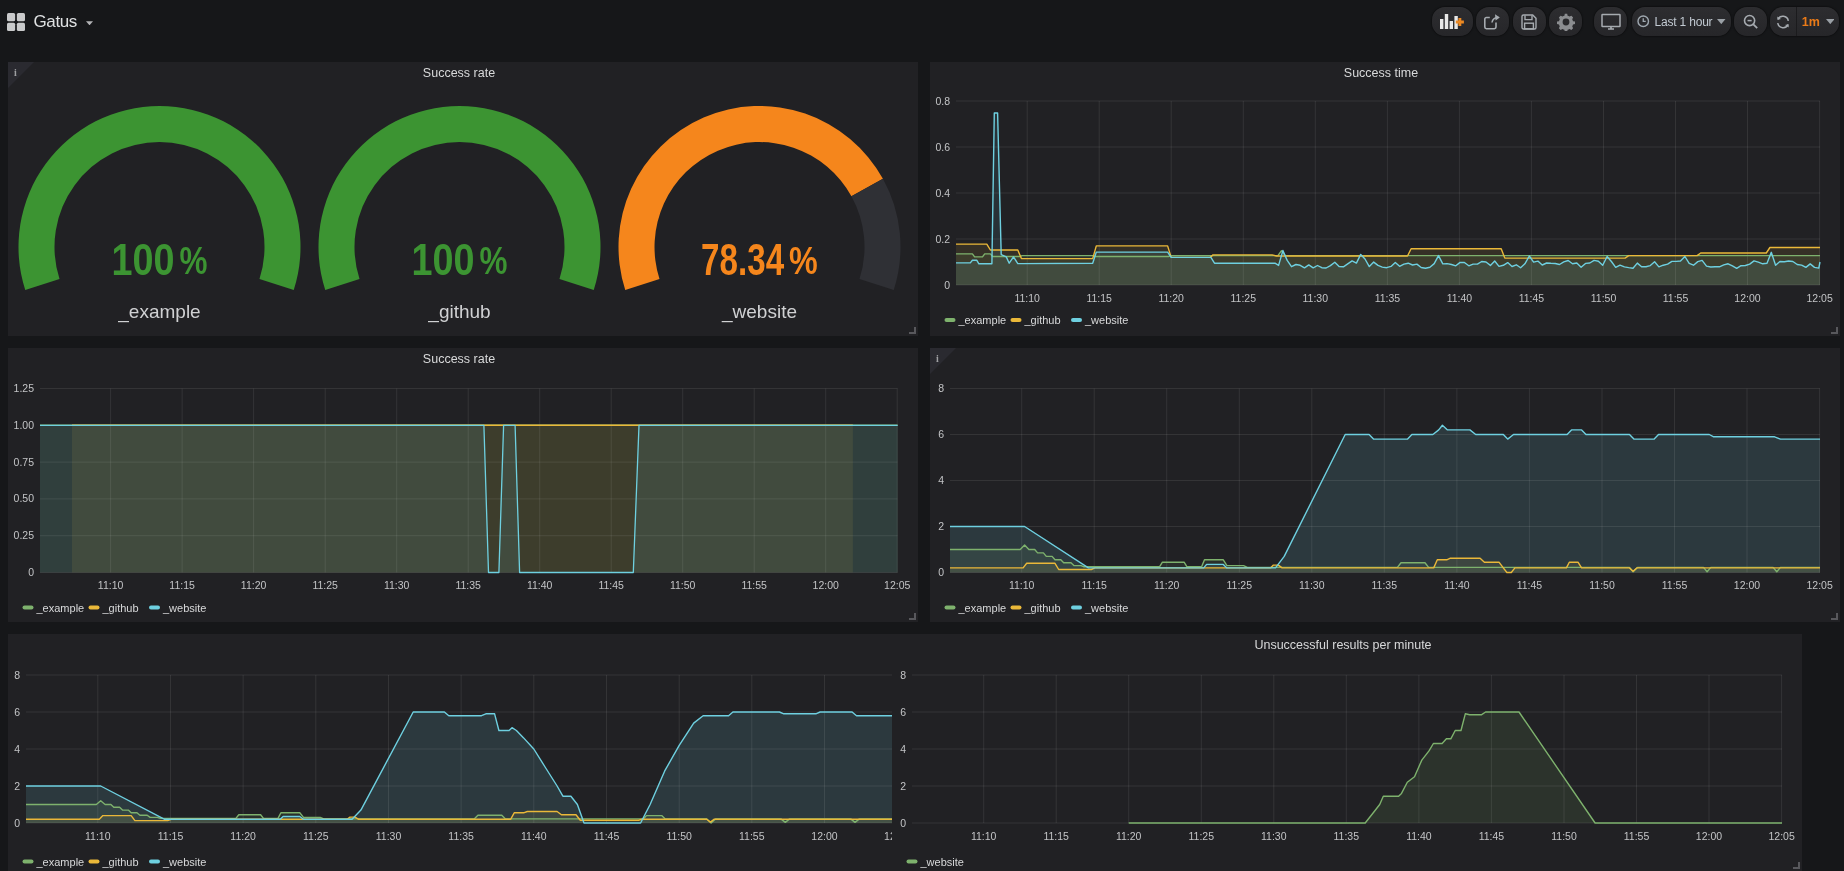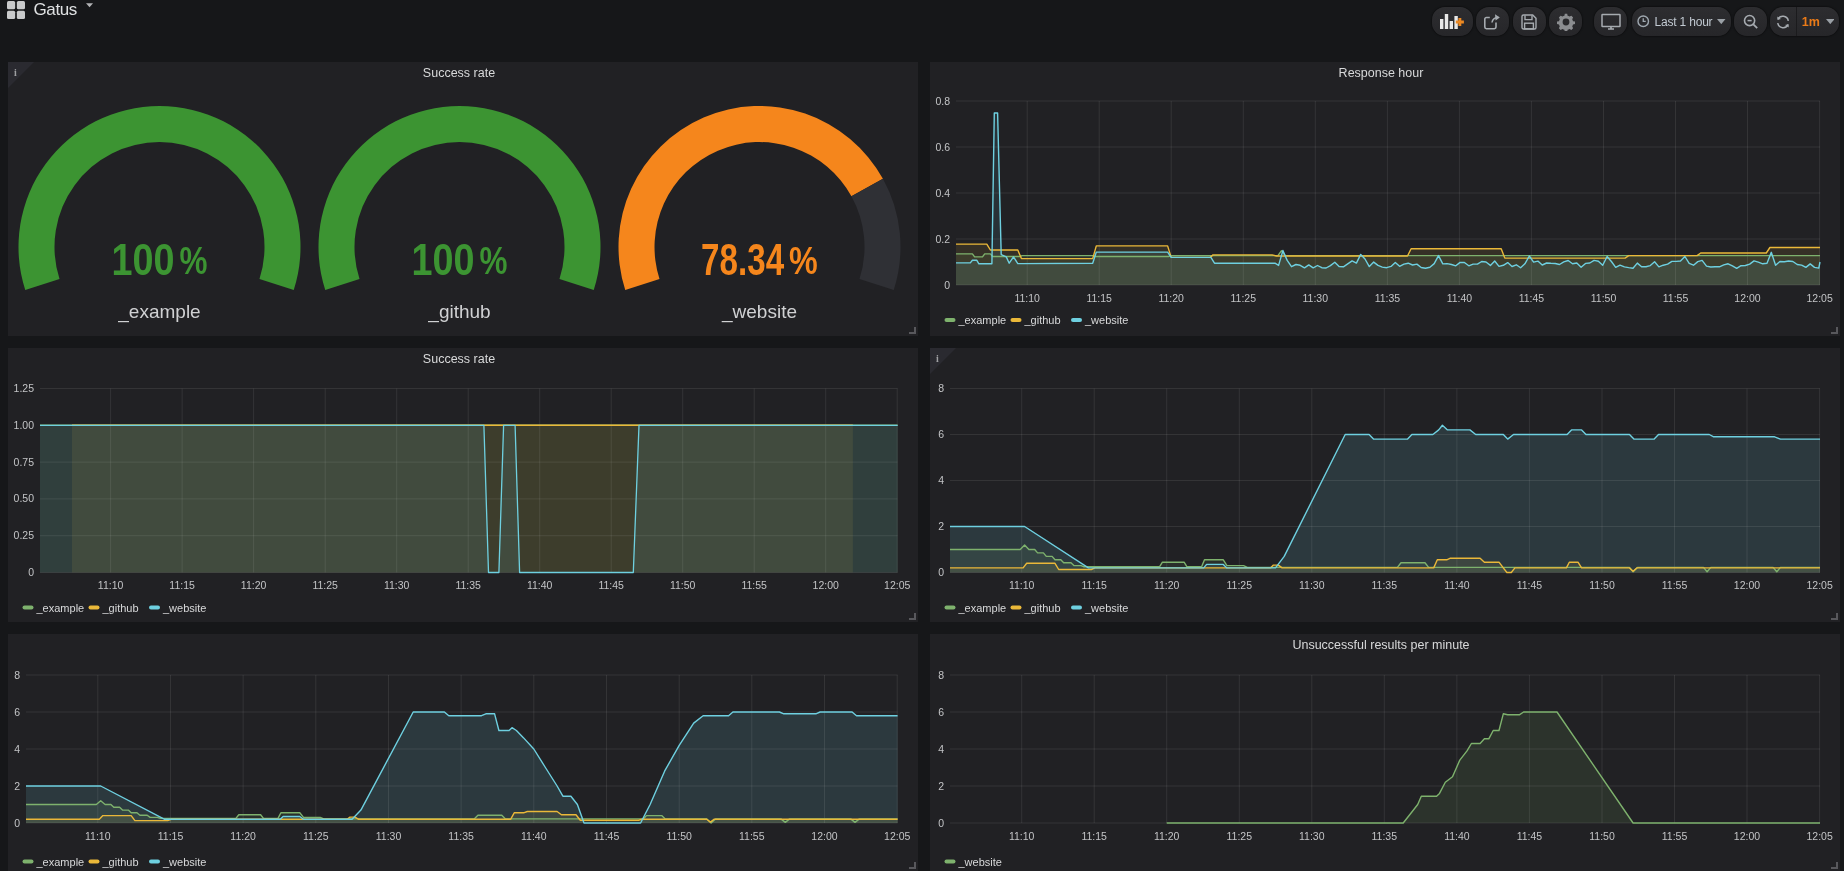--- a/index.html
+++ b/index.html
@@ -1,17 +1,17 @@
 <!DOCTYPE html>
 <html><head><meta charset="utf-8"><style>
 *{margin:0;padding:0;box-sizing:border-box}
 html,body{width:1844px;height:871px;overflow:hidden;background:#161719;
   font-family:"Liberation Sans",sans-serif;}
 #nav{position:absolute;left:0;top:0;width:100%;height:52px;display:flex;align-items:flex-start;justify-content:space-between}
-#navleft{display:flex;align-items:flex-start;height:43px}
+#navleft{display:flex;align-items:center;height:43px}
 #dbtitle{color:#dfe1e2;font-size:17px;letter-spacing:-0.4px}
 #navright{display:flex;align-items:center;margin:7px 5px 0 0}
 .nbtn{height:29px;min-width:33px;background:linear-gradient(#2d2d30,#262629);border-radius:13px;
   display:flex;align-items:center;justify-content:center;margin-left:3.5px;box-shadow:0 0 2px #000}
 .nbtn.wide{width:auto}
 .tptext{color:#c2cad2;font-size:12px;letter-spacing:-0.2px;margin-left:2px}
 .panel{position:absolute;background:#212124;}
 .ptitle{position:absolute;top:4px;left:-4px;width:100%;text-align:center;color:#d8d9da;
   font-size:12.5px;font-weight:normal;}
 .panel svg{position:absolute;left:0;top:0}
@@ -128,21 +128,21 @@
         <text x="781.1" y="212" font-size="38" font-weight="bold" fill="#f5861c" textLength="28.7" lengthAdjust="spacingAndGlyphs">%</text>
         <text x="151.5" y="256" text-anchor="middle" font-size="19" fill="#d0d1d3">_example</text>
         <text x="451.5" y="256" text-anchor="middle" font-size="19" fill="#d0d1d3">_github</text>
         <text x="751.5" y="256" text-anchor="middle" font-size="19" fill="#d0d1d3">_website</text>
       </g>
     </svg>
 <div class="rsz"></div>
 </div>
 
 <div class="panel" style="left:930px;top:62px;width:910px;height:274px">
-<div class="ptitle">Response hour</div>
+<div class="ptitle">Success time</div>
 <svg width="910" height="274" viewBox="0 0 910 274">
 <path d="M26.0,191.9 L42.4,191.9 L44.6,194.9 L52.5,194.9 L54.7,191.9 L60.4,191.9 L62.6,194.5 L90.0,194.5 L92.1,193.6 L163.4,193.6 L165.6,194.5 L238.4,194.5 L241.2,193.6 L347.9,193.6 L351.5,188.7 L355.1,193.6 L760.3,193.6 L890.0,193.6 L890.0,223.0 L26.0,223.0 Z" fill="#7eb26d" fill-opacity="0.1" stroke="none"></path>
 <path d="M26.0,182.1 L56.8,182.1 L60.4,188.0 L87.8,188.0 L91.4,196.6 L162.7,196.6 L166.3,183.9 L237.6,183.9 L241.2,195.4 L280.1,195.4 L283.0,192.9 L342.1,192.9 L346.4,194.0 L477.5,194.0 L481.1,186.7 L571.2,186.7 L574.8,196.1 L695.1,196.1 L698.7,193.6 L767.1,193.6 L770.7,191.0 L836.3,191.0 L839.9,185.5 L890.0,185.5 L890.0,223.0 L26.0,223.0 Z" fill="#eab839" fill-opacity="0.1" stroke="none"></path>
 <path d="M26.0,200.9 L40.3,200.9 L42.4,198.2 L46.7,198.2 L48.9,201.8 L61.9,201.8 L64.3,51.0 L67.6,51.0 L71.2,192.6 L76.3,194.9 L79.2,201.2 L83.5,194.9 L87.8,201.6 L91.4,201.6 L162.7,201.2 L166.3,190.1 L237.6,190.1 L241.2,195.4 L280.9,195.4 L284.5,201.2 L345.0,201.2 L348.6,203.4 L352.9,188.5 L357.2,198.4 L361.5,204.7 L365.9,202.5 L370.2,203.3 L374.5,205.8 L378.8,202.9 L383.2,205.8 L387.5,203.5 L391.8,205.7 L396.1,206.0 L400.4,203.6 L404.8,200.2 L409.1,204.6 L413.4,204.8 L417.7,201.9 L422.1,198.9 L426.4,201.1 L430.7,192.4 L435.0,197.0 L439.3,204.6 L443.7,200.1 L448.0,203.4 L452.3,205.1 L456.6,205.7 L461.0,204.4 L465.3,200.4 L469.6,204.3 L473.9,202.1 L478.2,201.2 L482.6,203.0 L486.9,202.1 L491.2,205.5 L495.5,206.2 L499.9,205.2 L504.2,201.6 L508.5,193.6 L512.8,201.9 L517.1,201.6 L521.5,202.5 L525.8,203.8 L530.1,200.4 L534.4,200.5 L538.8,203.8 L543.1,202.1 L547.4,202.1 L551.7,199.5 L556.0,200.0 L560.4,203.4 L564.7,199.0 L569.0,204.4 L573.3,203.3 L577.7,200.6 L582.0,204.5 L586.3,202.8 L590.6,205.8 L594.9,201.8 L599.3,194.0 L603.6,200.1 L607.9,199.1 L612.2,203.0 L616.6,201.0 L620.9,201.3 L625.2,201.5 L629.5,202.5 L633.8,199.8 L638.2,198.5 L642.5,201.7 L646.8,201.0 L651.1,205.3 L655.5,201.4 L659.8,201.0 L664.1,198.4 L668.4,199.2 L672.7,203.3 L677.1,194.5 L681.4,199.5 L685.7,205.3 L690.0,203.2 L694.4,204.9 L698.7,205.6 L703.0,206.2 L707.3,201.1 L711.6,204.8 L716.0,204.7 L720.3,203.6 L724.6,199.8 L728.9,204.9 L733.2,203.2 L737.6,202.1 L741.9,199.4 L746.2,199.4 L750.5,199.0 L754.9,194.5 L759.2,201.4 L763.5,203.2 L767.8,199.6 L772.1,198.4 L776.5,204.1 L780.8,205.0 L785.1,204.8 L789.4,204.8 L793.8,202.9 L798.1,201.8 L802.4,203.9 L806.7,206.3 L811.0,203.7 L815.4,203.5 L819.7,202.1 L824.0,198.9 L828.3,200.2 L832.7,201.8 L837.0,201.3 L841.3,190.3 L845.6,203.2 L849.9,199.5 L854.3,199.7 L858.6,199.0 L862.9,199.5 L867.2,202.5 L871.6,203.1 L875.9,205.4 L880.2,201.9 L884.5,205.4 L888.8,206.1 L890.0,200.0 L890.0,223.0 L26.0,223.0 Z" fill="#6ed0e0" fill-opacity="0.1" stroke="none"></path>
 <line x1="26" y1="39.0" x2="890" y2="39.0" stroke="rgba(255,255,255,0.085)" stroke-width="1"></line>
 <line x1="26" y1="85.0" x2="890" y2="85.0" stroke="rgba(255,255,255,0.085)" stroke-width="1"></line>
 <line x1="26" y1="131.0" x2="890" y2="131.0" stroke="rgba(255,255,255,0.085)" stroke-width="1"></line>
 <line x1="26" y1="177.0" x2="890" y2="177.0" stroke="rgba(255,255,255,0.085)" stroke-width="1"></line>
 <line x1="26" y1="223.0" x2="890" y2="223.0" stroke="rgba(255,255,255,0.085)" stroke-width="1"></line>
 <line x1="97.2" y1="39.0" x2="97.2" y2="223.0" stroke="rgba(255,255,255,0.085)" stroke-width="1"></line>
@@ -345,21 +345,21 @@
 <rect x="14.5" y="225.5" width="11" height="4" rx="2" fill="#7eb26d"></rect>
 <text x="28.5" y="231.5" class="leg">_example</text>
 <rect x="80.5" y="225.5" width="11" height="4" rx="2" fill="#eab839"></rect>
 <text x="94.5" y="231.5" class="leg">_github</text>
 <rect x="141.0" y="225.5" width="11" height="4" rx="2" fill="#6ed0e0"></rect>
 <text x="155.0" y="231.5" class="leg">_website</text>
 </svg>
 <div class="rsz"></div>
 </div>
 
-<div class="panel" style="left:930px;top:634px;width:910px;height:237px">
+<div class="panel" style="left:892px;top:634px;width:910px;height:237px">
 <div class="ptitle">Unsuccessful results per minute</div>
 <svg width="910" height="237" viewBox="0 0 910 237">
 <path d="M236.7,189.0 L473.2,189.0 L480.5,179.8 L487.7,170.5 L491.3,162.2 L506.6,162.2 L509.5,159.4 L515.3,148.3 L522.5,142.8 L529.8,126.1 L537.0,116.9 L541.4,109.5 L550.1,109.5 L554.4,104.8 L558.8,104.8 L563.2,96.5 L569.0,96.5 L573.3,79.8 L577.7,80.8 L589.3,80.8 L593.6,78.0 L627.0,78.0 L703.1,189.0 L890.0,189.0 L890.0,189.0 L236.7,189.0 Z" fill="#7eb26d" fill-opacity="0.12" stroke="none"></path>
 <line x1="20" y1="41.0" x2="890" y2="41.0" stroke="rgba(255,255,255,0.085)" stroke-width="1"></line>
 <line x1="20" y1="78.0" x2="890" y2="78.0" stroke="rgba(255,255,255,0.085)" stroke-width="1"></line>
 <line x1="20" y1="115.0" x2="890" y2="115.0" stroke="rgba(255,255,255,0.085)" stroke-width="1"></line>
 <line x1="20" y1="152.0" x2="890" y2="152.0" stroke="rgba(255,255,255,0.085)" stroke-width="1"></line>
 <line x1="20" y1="189.0" x2="890" y2="189.0" stroke="rgba(255,255,255,0.085)" stroke-width="1"></line>
 <line x1="91.7" y1="41.0" x2="91.7" y2="189.0" stroke="rgba(255,255,255,0.085)" stroke-width="1"></line>
 <line x1="164.2" y1="41.0" x2="164.2" y2="189.0" stroke="rgba(255,255,255,0.085)" stroke-width="1"></line>

